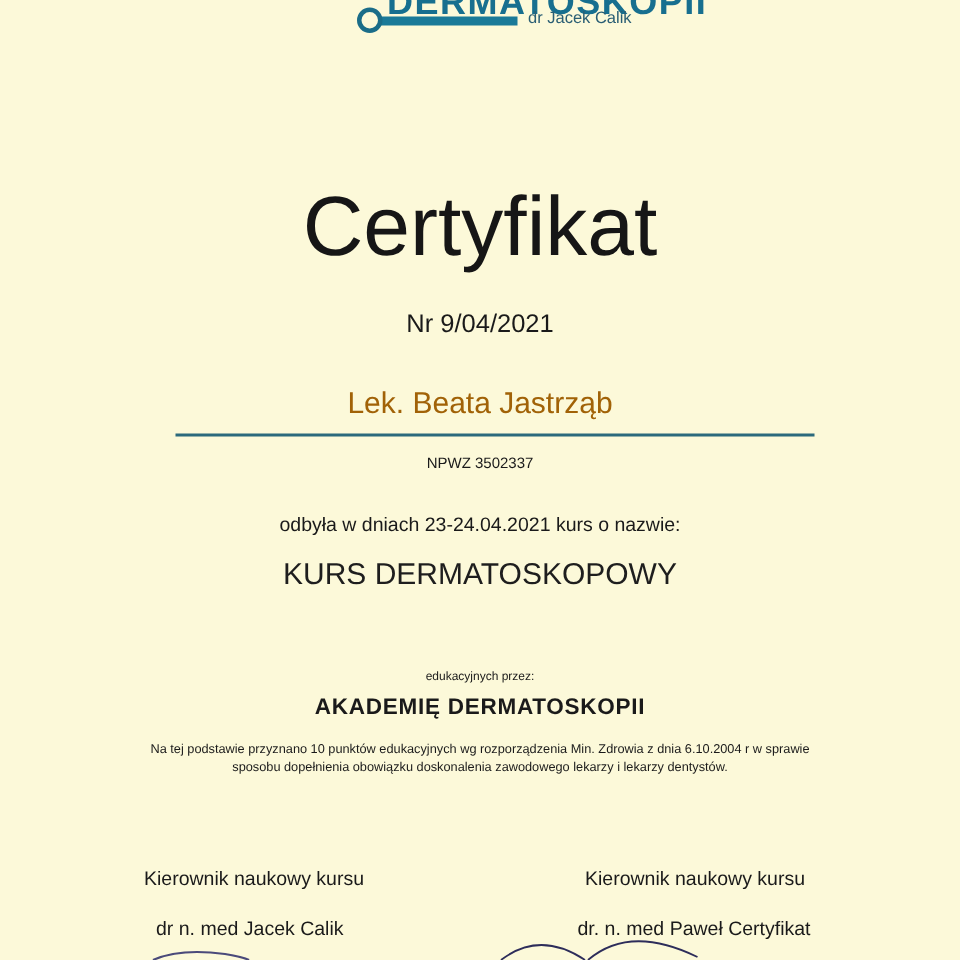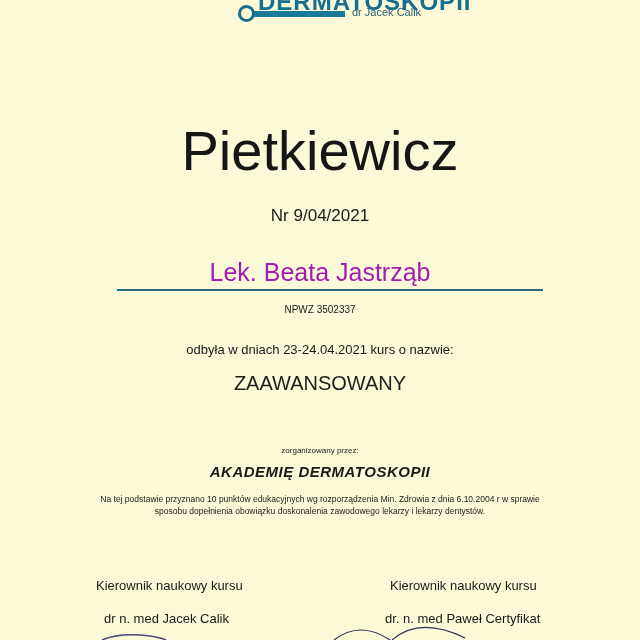--- a/index.html
+++ b/index.html
@@ -23,59 +23,59 @@
     .logo-ring {
       position: absolute; top: 5px; left: 238px; width: 11px; height: 11px;
       border: 3px solid #1a6d88; border-radius: 50%; background: #fcf9d9;
     }
     .logo-sub {
       position: absolute; top: 6px; left: 352px;
       font-size: 11px; color: #2a5e74;
     }
     .title { top: 118px; font-size: 56px; font-weight: normal; color: #161616; }
     .nr { top: 206px; font-size: 17px; }
-    .name { top: 258px; font-size: 25px; color: #a21caf; }
+    .name { top: 258px; font-size: 20px; color: #a16207; }
     .name-line {
       position: absolute; top: 289px; left: 117px; width: 426px; height: 2px;
       background: #2b6a7c;
     }
     .npwz { top: 304px; font-size: 10px; }
     .desc { top: 342px; font-size: 13px; }
     .course { top: 371px; font-size: 20px; line-height: 24px; color: #1e1e1e; }
     .org-label { top: 446px; font-size: 8px; }
-    .org { top: 463px; font-size: 15px; font-weight: bold; letter-spacing: 0.5px; font-style: italic; }
+    .org { top: 463px; font-size: 15px; font-weight: bold; letter-spacing: 0.5px; }
     .legal { top: 493px; font-size: 8.5px; line-height: 12px; padding: 0 90px; box-sizing: border-box; }
     .sig-title { top: 578px; font-size: 13px; font-weight: normal; width: auto; }
     .sig-name { top: 611px; font-size: 13px; font-weight: normal; width: auto; }
     .sig-left { left: 96px; }
     .sig-right { left: 390px; }
     .sig-left-name { left: 104px; }
     .sig-right-name { left: 385px; }
     .scribble { position: absolute; }
   </style>
 </head>
 <body>
 
 <div>
   <div class="logo-word">DERMATOSKOPII</div>
   <div class="logo-bar"></div>
   <div class="logo-ring"></div>
   <div class="logo-sub">dr Jacek Calik</div>
 </div>
 
-<div class="abs title">Pietkiewicz</div>
+<div class="abs title">Certyfikat</div>
 <div class="abs nr">Nr 9/04/2021</div>
 <div class="abs name">Lek. Beata Jastrząb</div>
 <div class="name-line"></div>
 <div class="abs npwz">NPWZ 3502337</div>
 <div class="abs desc">odbyła w dniach 23-24.04.2021 kurs o nazwie:</div>
 <div class="abs course">
-  <div>ZAAWANSOWANY</div>
+  <div>KURS DERMATOSKOPOWY</div>
 </div>
-<div class="abs org-label">zorganizowany przez:</div>
+<div class="abs org-label">edukacyjnych przez:</div>
 <div class="abs org">AKADEMIĘ DERMATOSKOPII</div>
 <div class="abs legal">Na tej podstawie przyznano 10 punktów edukacyjnych wg rozporządzenia Min. Zdrowia z dnia 6.10.2004 r w sprawie sposobu dopełnienia obowiązku doskonalenia zawodowego lekarzy i lekarzy dentystów.</div>
 
 <div class="abs sig-title sig-left">Kierownik naukowy kursu</div>
 <div class="abs sig-name sig-left-name">dr n. med Jacek Calik</div>
 <div class="abs sig-title sig-right">Kierownik naukowy kursu</div>
 <div class="abs sig-name sig-right-name">dr. n. med Paweł Certyfikat</div>
 
 <svg class="scribble" style="left:100px;top:628px" width="70" height="14">
   <path d="M2 12 Q20 4 50 8 Q62 10 66 12" stroke="#4a4a7a" stroke-width="1.5" fill="none"></path>

